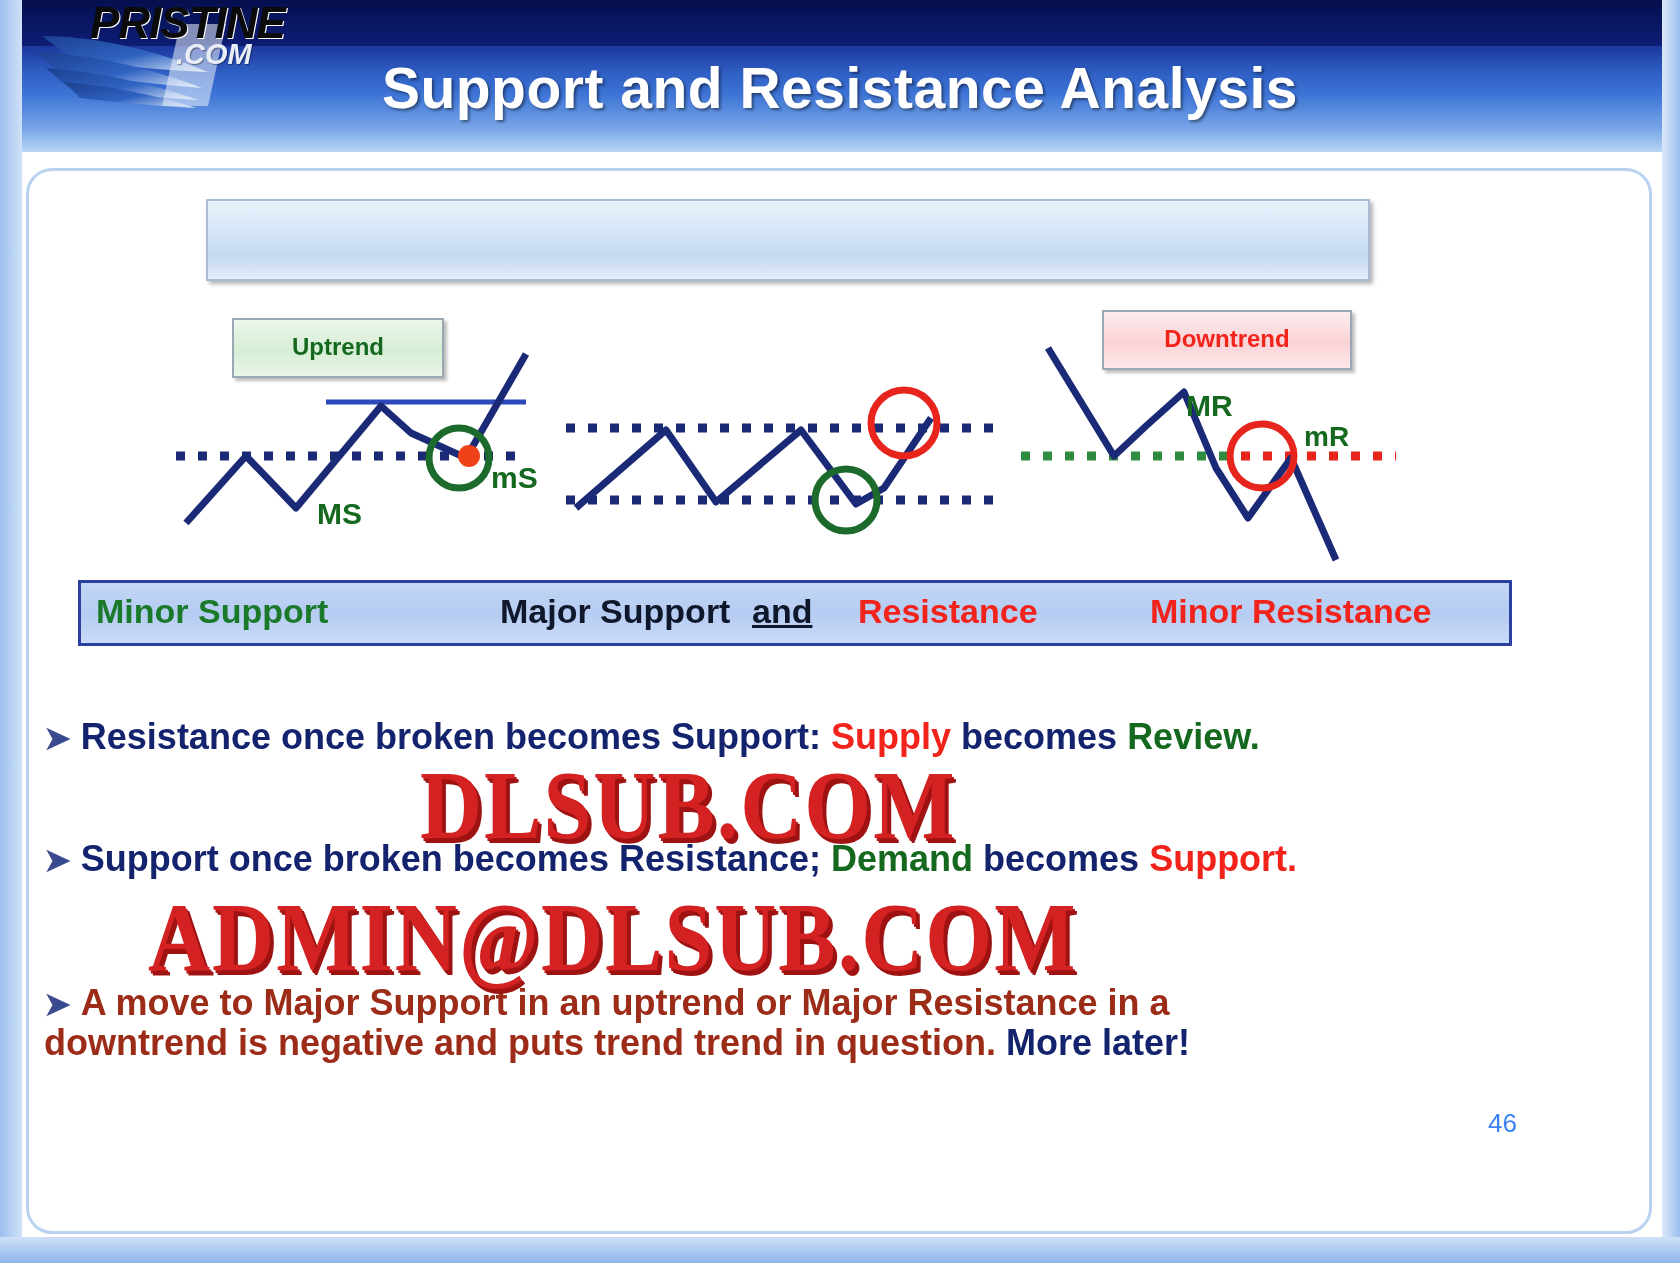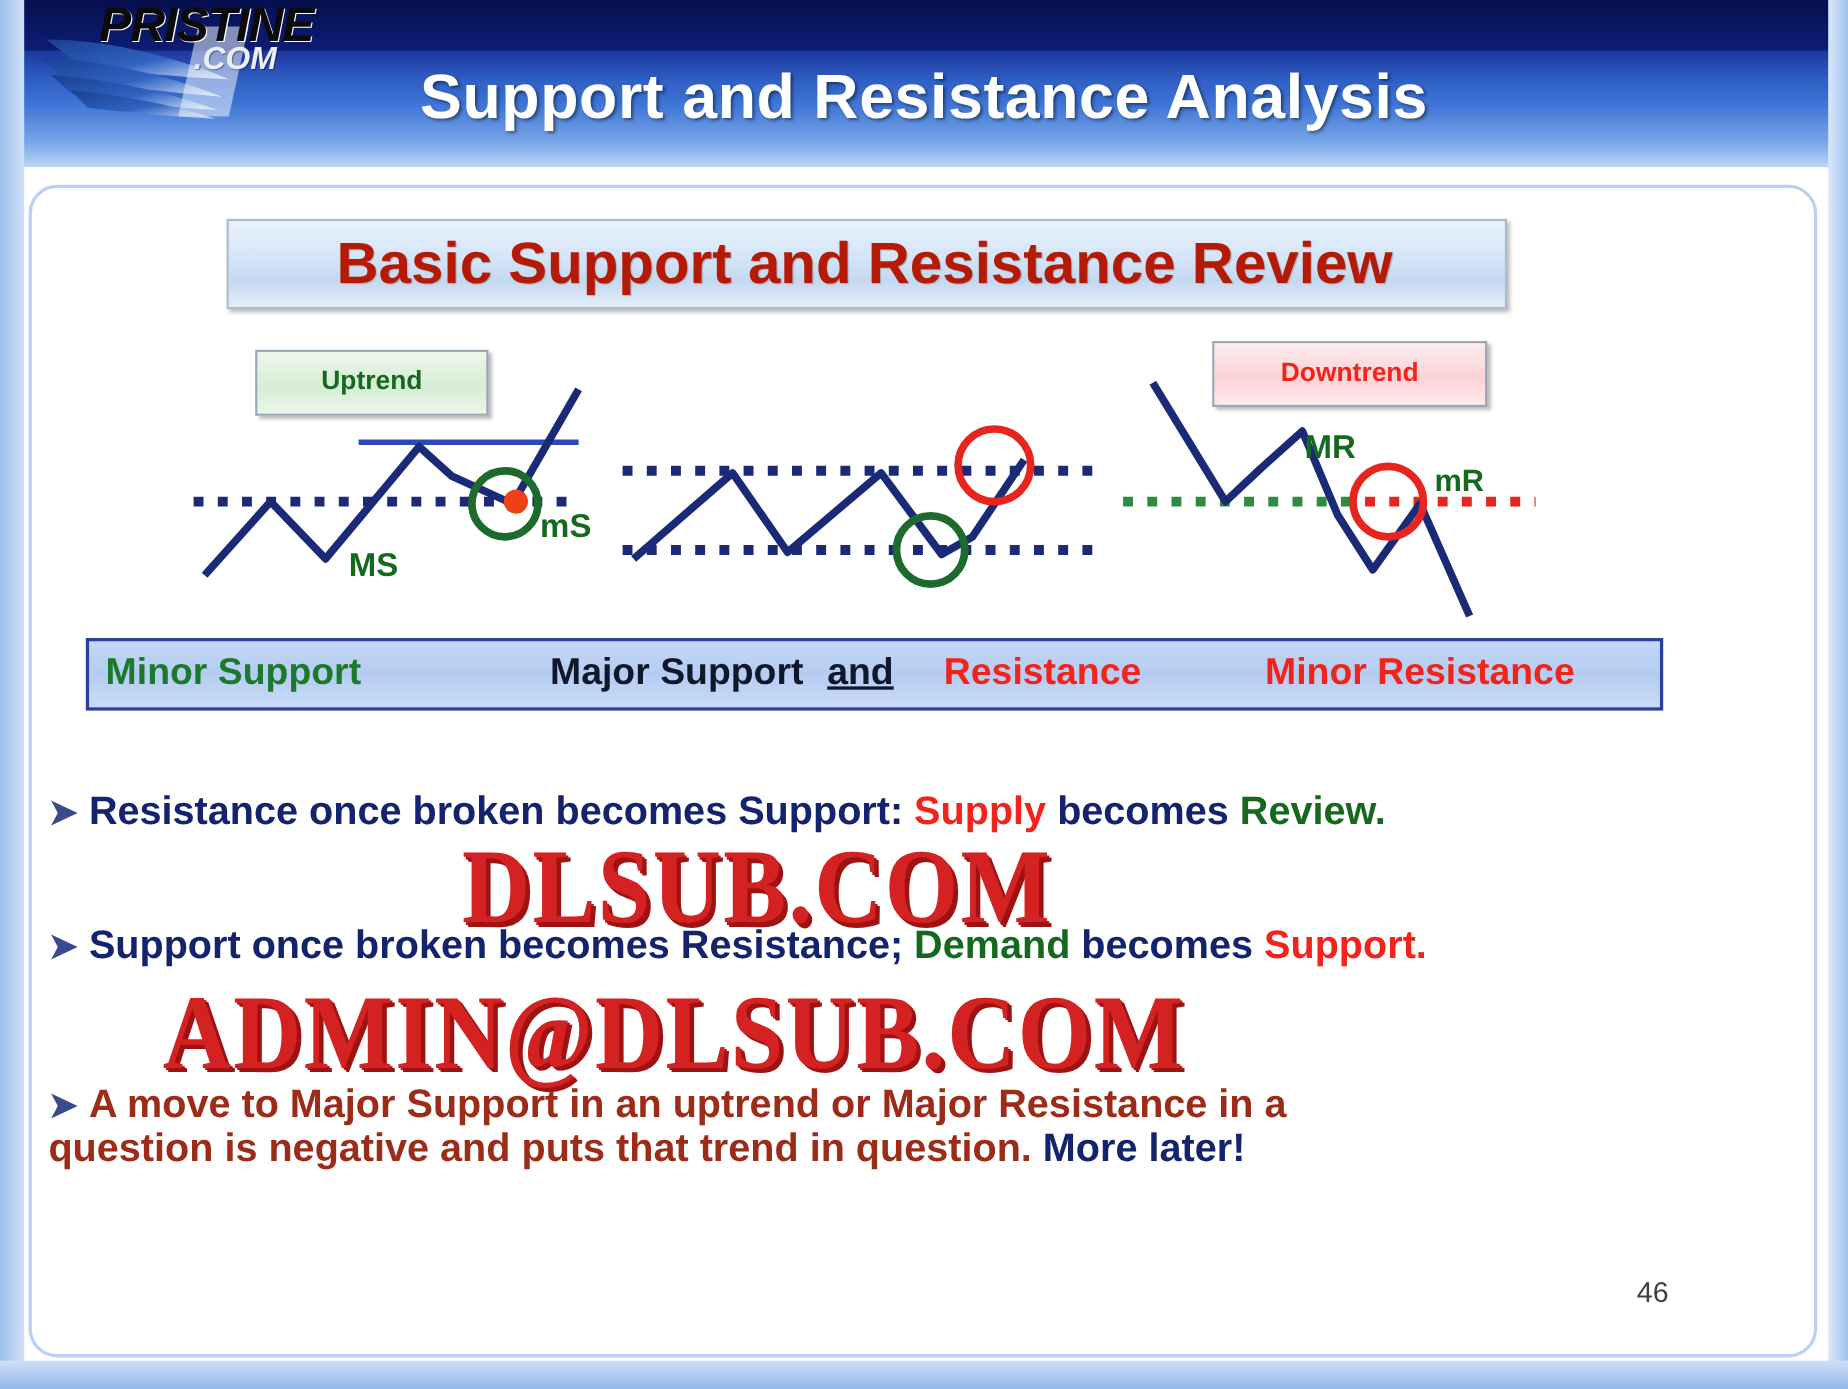--- a/index.html
+++ b/index.html
@@ -142,22 +142,22 @@
   #b3{top:962px;color:#9c2b17;margin-top:20px;}
   #b3b{top:1022px;left:44px;color:#9c2b17;}
   .arrow{color:#3a4a8f;font-size:32px;margin-right:10px;}
   .red{color:#f2231a;}
   .green{color:#15691f;}
   .navy{color:#14236d;}
   .darkred{color:#9c2b17;}
 
   
   #pageno{
-    position:absolute;left:1488px;top:1160px;
-    font-size:26px;color:#404040;font-weight:normal;
+    position:absolute;left:1488px;top:1108px;
+    font-size:26px;color:#3b82f6;font-weight:normal;
     font-family:"Liberation Sans", sans-serif;
   }
 
   
   .wm{
     position:absolute;
     font-family:"Liberation Serif", serif;
     font-weight:bold;
     color:#d42222;
     letter-spacing:2px;
@@ -196,21 +196,20 @@
       <path d="M34,68 C78,72 124,80 166,94 C126,92 84,88 50,84 Z" fill="url(#wg)"></path>
       <path d="M150,10 L196,10 L178,92 L132,92 Z" fill="#e9f1fb" opacity=".55"></path>
     </svg>
     <div class="word">PRISTINE</div>
     <div class="dotcom">.COM</div>
   </div>
 
   <div id="card"></div>
 
   <div id="review-plate"></div>
-  <div id="review-text">Basic Support and Resistance Review</div>
 
   <div class="trend-plate" id="plate-up">Uptrend</div>
   <div class="trend-plate" id="plate-down">Downtrend</div>
 
   <svg id="charts" viewBox="0 0 1620 470">
 
     <g>
 
       <line x1="150" y1="288" x2="500" y2="288" stroke="#1b2a77" stroke-width="9" stroke-dasharray="9 13" stroke-linecap="butt"></line>
 
@@ -257,21 +256,21 @@
   </div>
 
   <div class="bullet-row" id="b2">
     <span class="arrow">➤</span><span class="navy">Support once broken becomes Resistance; </span><span class="green">Demand</span><span class="navy"> becomes </span><span class="red">Support.</span>
   </div>
 
   <div class="bullet-row" id="b3">
     <span class="arrow">➤</span><span class="darkred">A move to Major Support in an uptrend or Major Resistance in a</span>
   </div>
   <div class="bullet-row" id="b3b">
-    <span class="darkred">question is negative and puts that trend in question. </span><span class="navy">More later!</span>
+    <span class="darkred">downtrend is negative and puts trend trend in question. </span><span class="navy">More later!</span>
   </div>
 
   <div id="pageno">46</div>
 
   <div class="wm" id="wm1">DLSUB.COM</div>
   <div class="wm" id="wm2">ADMIN@DLSUB.COM</div>
 
   <div class="slide-edge-left"></div>
   <div class="slide-edge-right"></div>
   <div class="slide-edge-bottom"></div>

